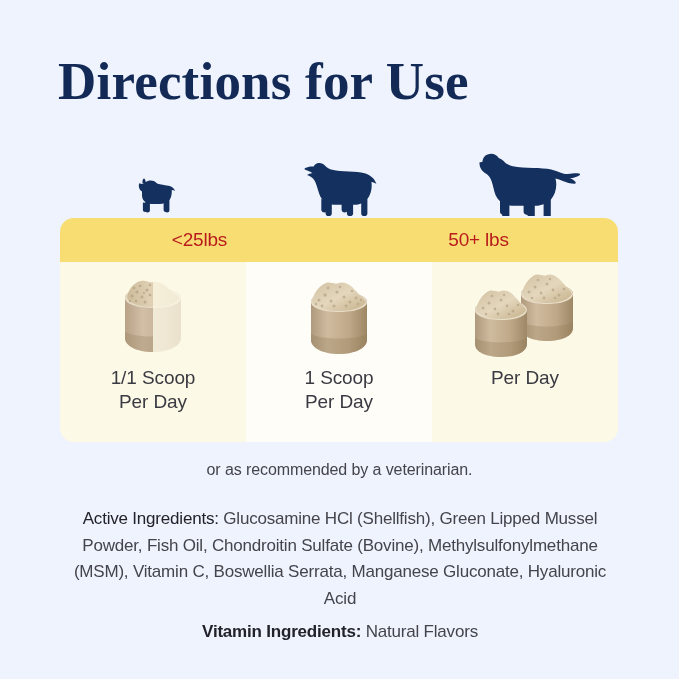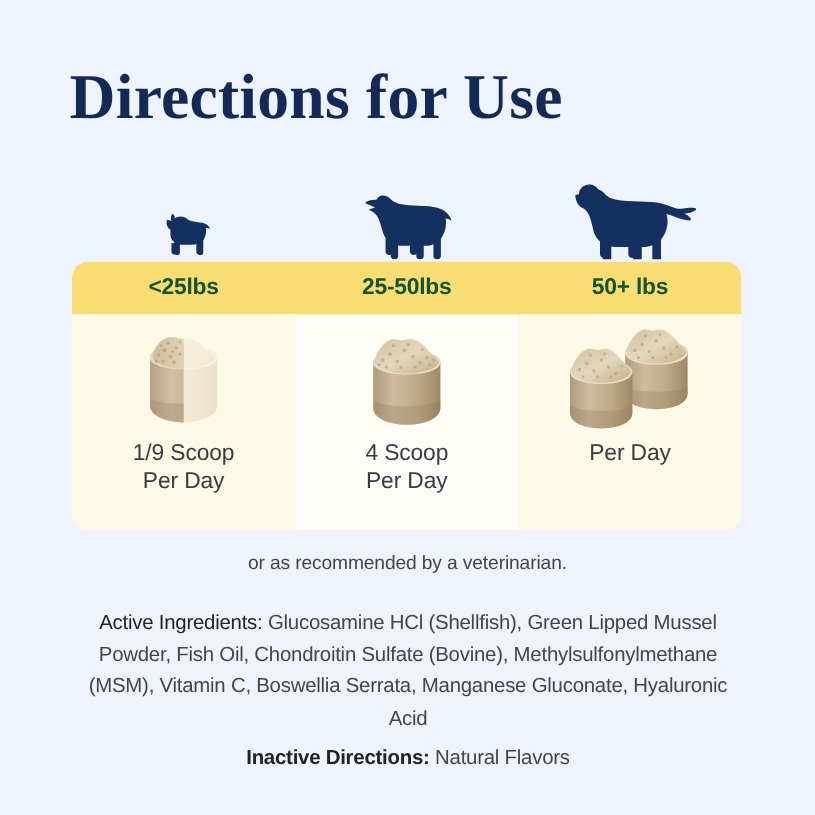--- a/index.html
+++ b/index.html
@@ -62,22 +62,22 @@
     display: flex;
     height: 44px;
     background: #f8dd73;
   }
   .header-cell {
     flex: 1 1 0;
     display: flex;
     align-items: center;
     justify-content: center;
     font-size: 19px;
-    font-weight: 700;
-    color: #14532d;
+    font-weight: 400;
+    color: #b91c1c;
     letter-spacing: -0.2px;
     text-align: center;
   }
 
   .card-body {
     display: flex;
     height: 180px;
   }
   .body-cell {
     flex: 1 1 0;
@@ -185,21 +185,20 @@
       </svg>
     </span>
   </div>
 
 </div>
 
 <div class="dosage-card">
 
   <div class="card-header">
     <div class="header-cell">&lt;25lbs</div>
-    <div class="header-cell">25-50lbs</div>
     <div class="header-cell">50+ lbs</div>
   </div>
 
   <div class="card-body">
 
     <div class="body-cell">
       <div class="scoop-art">
         <svg width="76" height="90" viewBox="0 0 76 90" aria-hidden="true">
           <defs>
             <linearGradient id="cupL" x1="0" y1="0" x2="1" y2="0">
@@ -240,21 +239,21 @@
               <circle cx="25" cy="14" r="1.3"></circle>
                 <circle cx="35" cy="13" r="1.2"></circle>
               <circle cx="19" cy="16" r="1.2"></circle>
                 <circle cx="29" cy="21" r="1.1"></circle>
             </g>
             <path d="M10 60 C20 66 56 66 66 60 L66 66 C66 74 54 80 38 80 C22 80 10 74 10 66 Z" fill="#9c8765" opacity="0.35"></path>
           </g>
         </svg>
       </div>
       <div class="dose-label">
-        <div>1/9 Scoop</div>
+        <div>1/1 Scoop</div>
         <div>Per Day</div>
       </div>
     </div>
 
     <div class="body-cell highlight">
       <div class="scoop-art">
         <svg width="72" height="90" viewBox="0 0 72 90" aria-hidden="true">
           <defs>
             <linearGradient id="cupM" x1="0" y1="0" x2="1" y2="0">
               <stop offset="0%" stop-color="#b09a7d"></stop>
@@ -286,21 +285,21 @@
               <circle cx="37" cy="15" r="1.3"></circle>
             <circle cx="49" cy="19" r="1.3"></circle>
               <circle cx="55" cy="32" r="1.3"></circle>
             <circle cx="13" cy="32" r="1.2"></circle>
               <circle cx="58" cy="28" r="1.2"></circle>
           </g>
           <path d="M8 62 C18 68 54 68 64 62 L64 68 C64 76 52 82 36 82 C20 82 8 76 8 68 Z" fill="#8f7a57" opacity="0.3"></path>
         </svg>
       </div>
       <div class="dose-label">
-        <div>4 Scoop</div>
+        <div>1 Scoop</div>
         <div>Per Day</div>
       </div>
     </div>
 
     <div class="body-cell">
       <div class="scoop-art">
         <svg width="112" height="90" viewBox="0 0 112 90" aria-hidden="true">
           <defs>
             <linearGradient id="cupB" x1="0" y1="0" x2="1" y2="0">
               <stop offset="0%" stop-color="#b09a7d"></stop>
@@ -366,14 +365,14 @@
   </div>
 </div>
 
 <div class="vet-note">or as recommended by a veterinarian.</div>
 
 <div class="ingredients">
   <span class="lead">Active Ingredients:</span><span> Glucosamine HCl (Shellfish), Green Lipped Mussel Powder, Fish Oil, Chondroitin Sulfate (Bovine), Methylsulfonylmethane (MSM), Vitamin C, Boswellia Serrata, Manganese Gluconate, Hyaluronic Acid</span>
 </div>
 
 <div class="inactive">
-  <span class="lead">Inactive Directions:</span><span> Natural Flavors</span>
+  <span class="lead">Vitamin Ingredients:</span><span> Natural Flavors</span>
 </div>
 
 </body></html>

